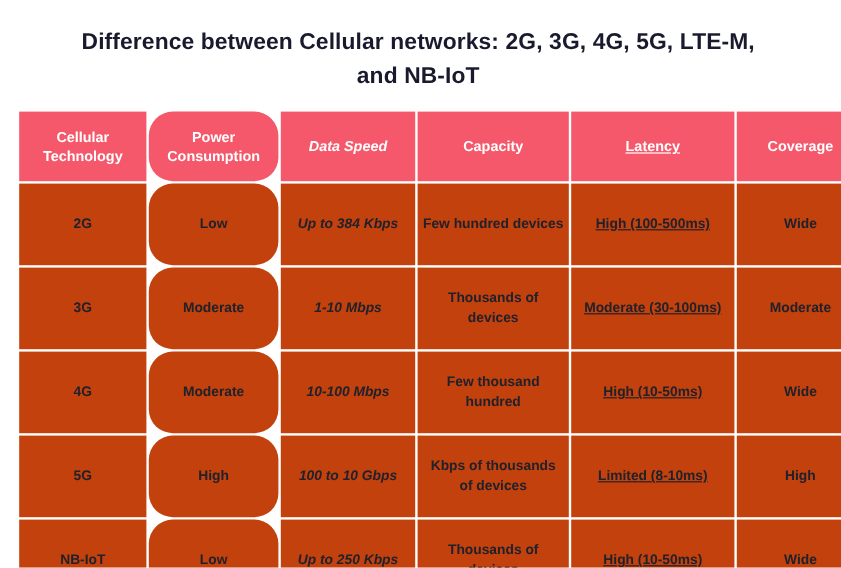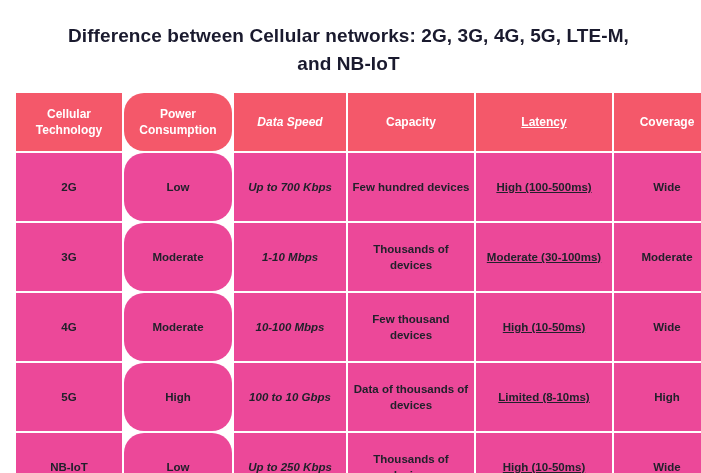--- a/index.html
+++ b/index.html
@@ -43,21 +43,21 @@
     color: #ffffff;
     font-size: 12px;
     font-weight: bold;
     text-align: center;
     padding: 13px 4px;
     line-height: 1.35;
     vertical-align: middle;
     border: none;
   }
   table.compare td {
-    background: #ec4899;
+    background: #c2410c;
     color: #21212b;
     font-size: 11.5px;
     font-weight: bold;
     text-align: center;
     padding: 15px 4px;
     line-height: 1.45;
     vertical-align: middle;
     height: 38px;
     border: none;
   }
@@ -83,46 +83,46 @@
         <th class="col2">Data Speed</th>
         <th class="col3">Capacity</th>
         <th class="col4">Latency</th>
         <th class="col5">Coverage</th>
       </tr>
     </thead>
     <tbody>
       <tr>
         <td class="col0">2G</td>
         <td class="col1">Low</td>
-        <td class="col2">Up to 700 Kbps</td>
+        <td class="col2">Up to 384 Kbps</td>
         <td class="col3">Few hundred devices</td>
         <td class="col4">High (100-500ms)</td>
         <td class="col5">Wide</td>
       </tr>
       <tr>
         <td class="col0">3G</td>
         <td class="col1">Moderate</td>
         <td class="col2">1-10 Mbps</td>
         <td class="col3">Thousands of devices</td>
         <td class="col4">Moderate (30-100ms)</td>
         <td class="col5">Moderate</td>
       </tr>
       <tr>
         <td class="col0">4G</td>
         <td class="col1">Moderate</td>
         <td class="col2">10-100 Mbps</td>
-        <td class="col3">Few thousand devices</td>
+        <td class="col3">Few thousand hundred</td>
         <td class="col4">High (10-50ms)</td>
         <td class="col5">Wide</td>
       </tr>
       <tr>
         <td class="col0">5G</td>
         <td class="col1">High</td>
         <td class="col2">100 to 10 Gbps</td>
-        <td class="col3">Data of thousands of devices</td>
+        <td class="col3">Kbps of thousands of devices</td>
         <td class="col4">Limited (8-10ms)</td>
         <td class="col5">High</td>
       </tr>
       <tr>
         <td class="col0">NB-IoT</td>
         <td class="col1">Low</td>
         <td class="col2">Up to 250 Kbps</td>
         <td class="col3">Thousands of devices</td>
         <td class="col4">High (10-50ms)</td>
         <td class="col5">Wide</td>

